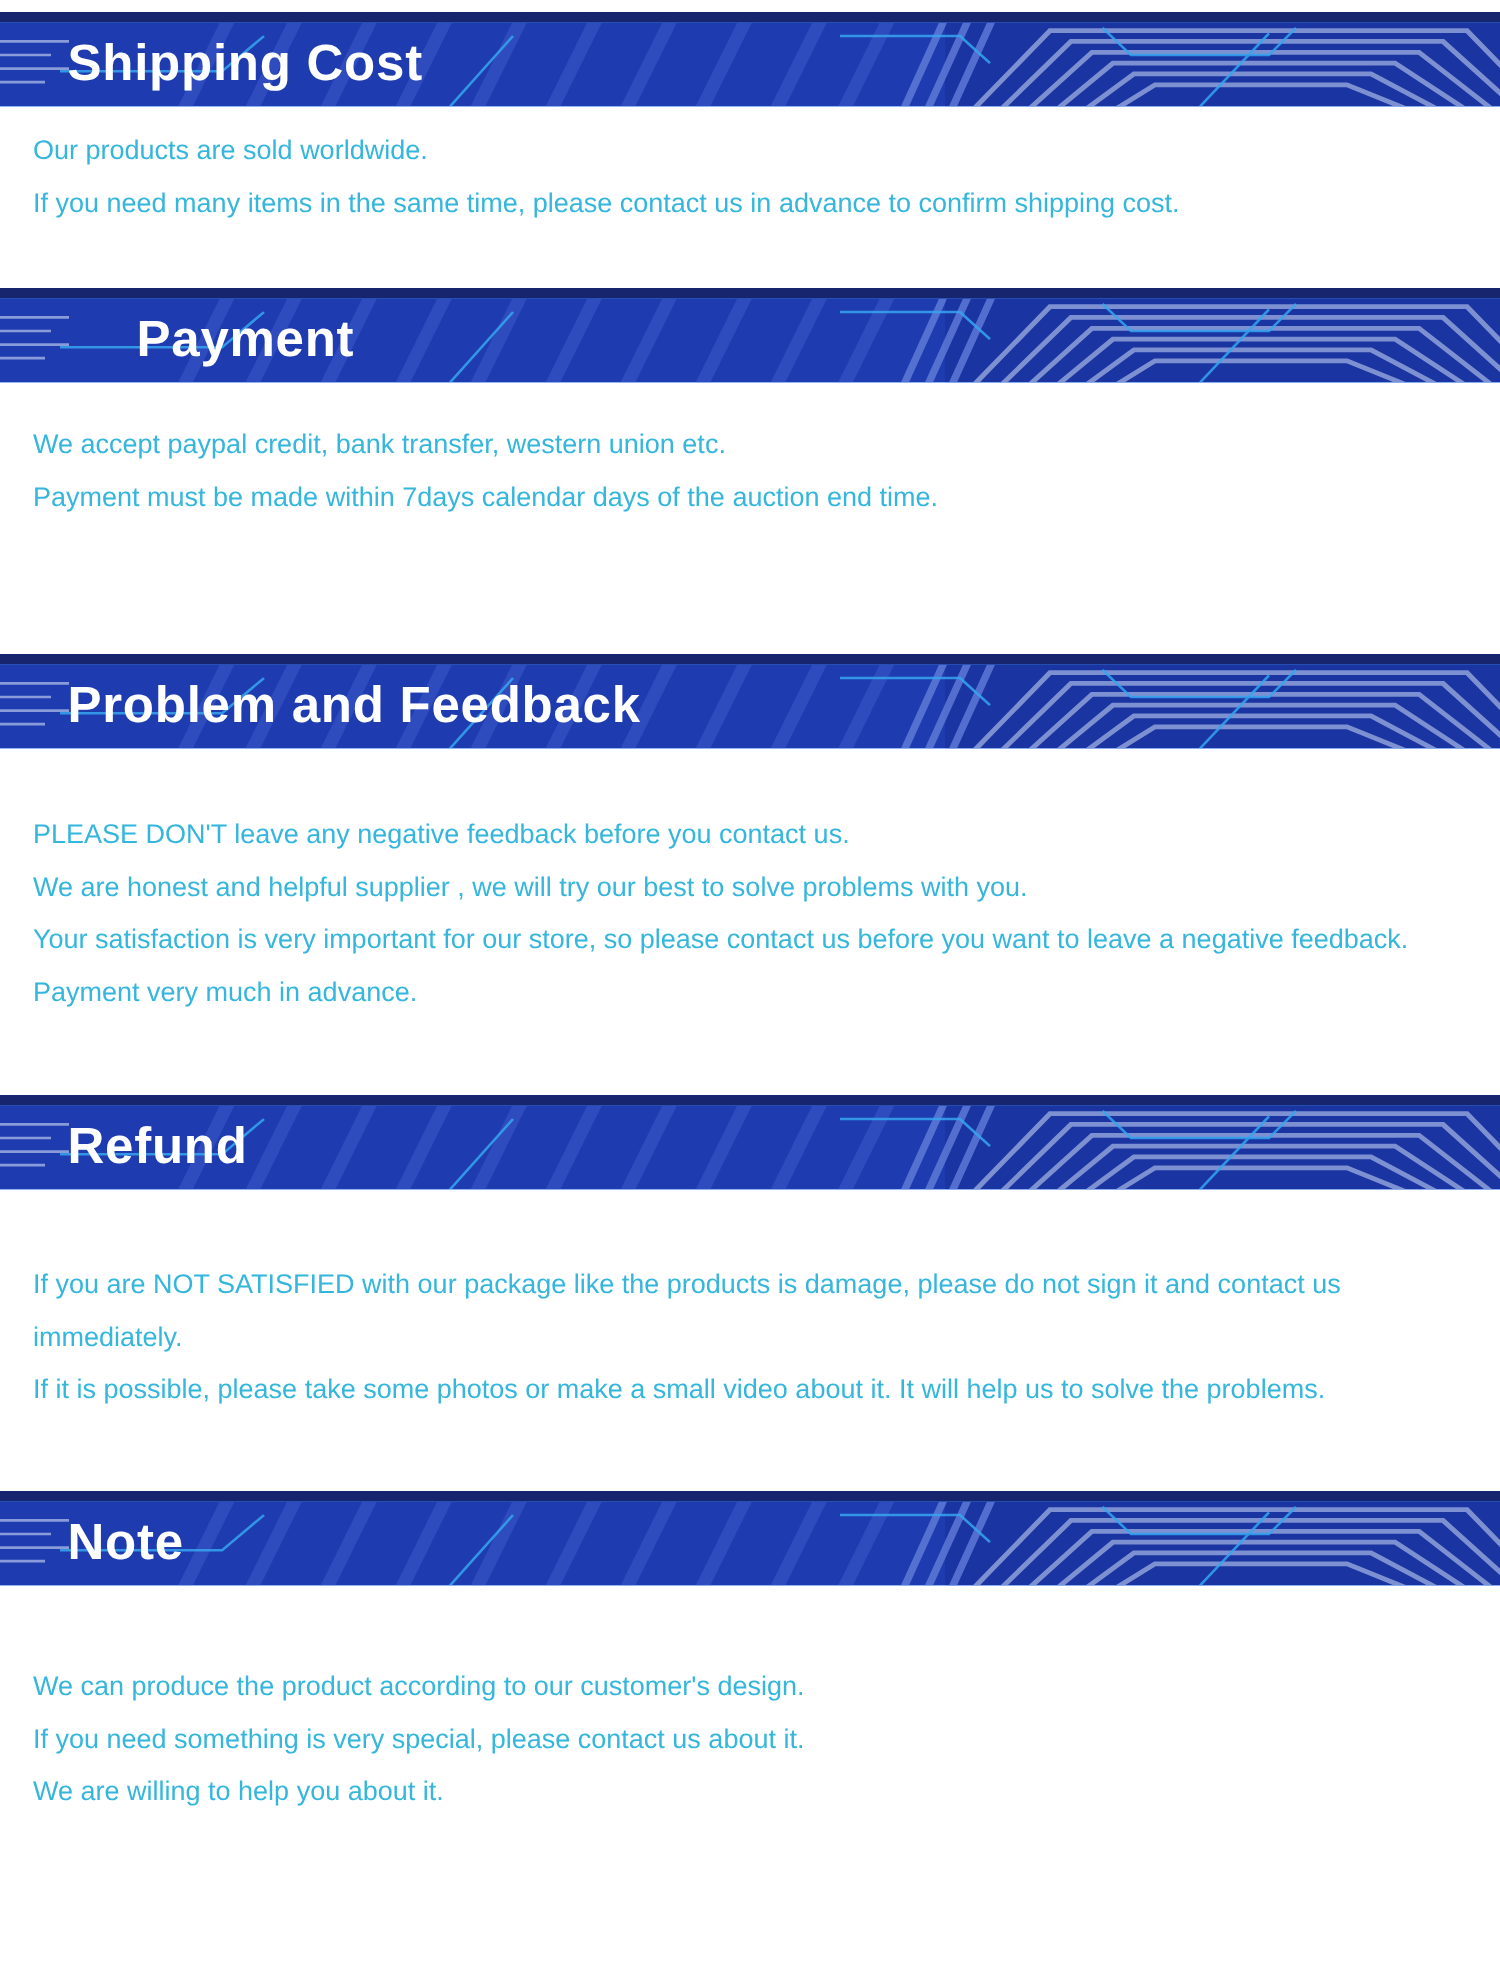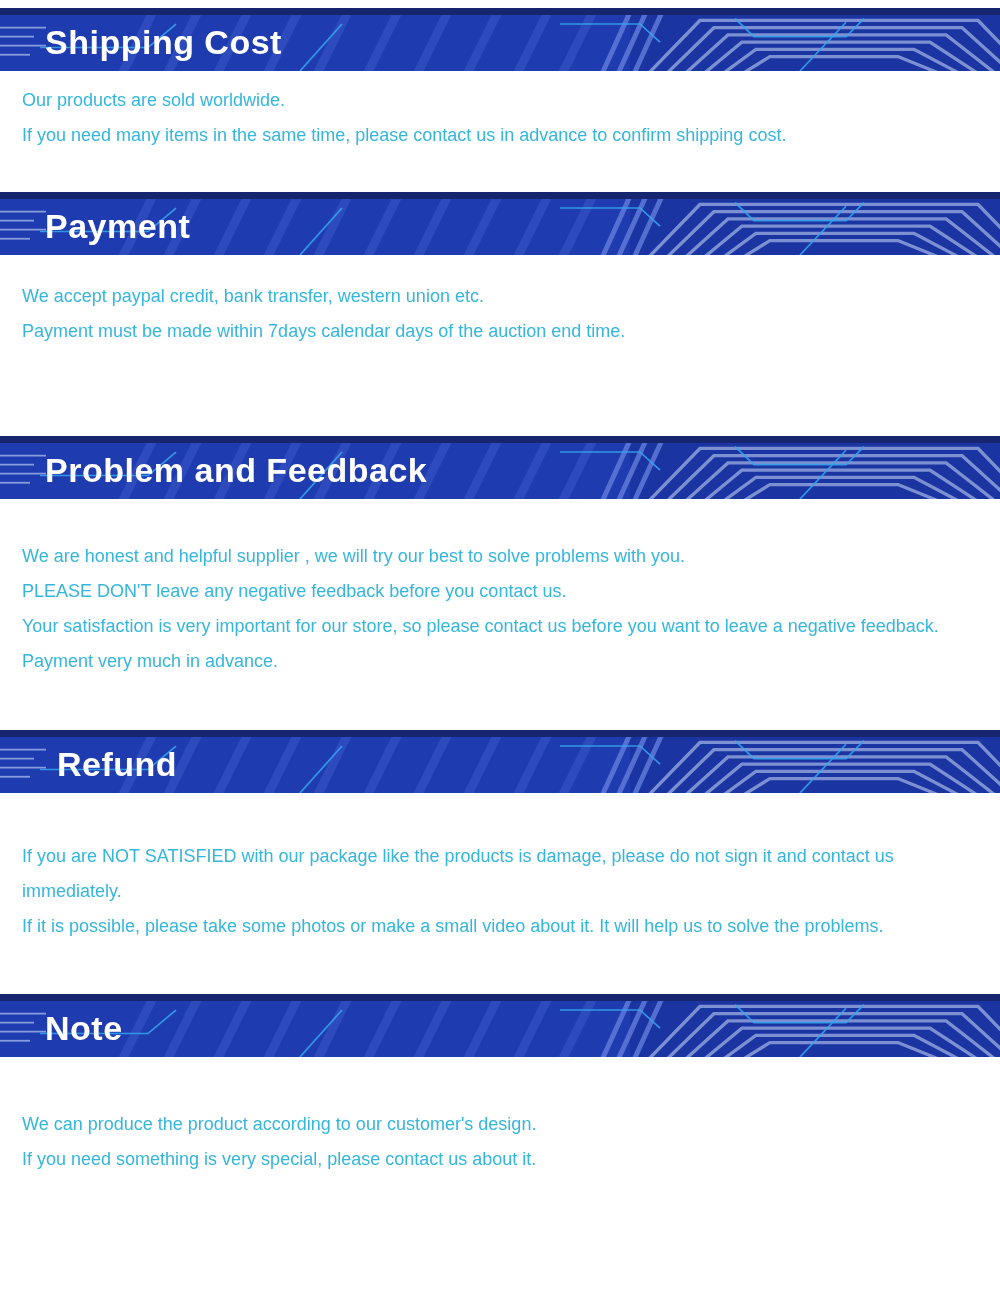--- a/index.html
+++ b/index.html
@@ -49,27 +49,27 @@
     font-size: 18px;
     line-height: 35px;
     color: #35b6dc;
     font-family: "Liberation Sans", sans-serif;
   }
 
   
   .section.s1 .banner { margin-top: 8px; }
   .section.s1 .body-text { padding-top: 12px; }
 
-  .section.s2 .banner { margin-top: 39px; }
+  .section.s2 .banner { margin-top: 39px; padding-left: 46px; }
   .section.s2 .body-text { padding-top: 24px; }
 
   .section.s3 .banner { margin-top: 87px; }
   .section.s3 .body-text { padding-top: 40px; }
 
-  .section.s4 .banner { margin-top: 51px; padding-left: 12px; }
+  .section.s4 .banner { margin-top: 51px; }
   .section.s4 .body-text { padding-top: 46px; }
 
   .section.s5 .banner { margin-top: 50px; }
   .section.s5 .body-text { padding-top: 50px; }
 
   .defs-holder { position: absolute; width: 0; height: 0; overflow: hidden; }
 </style>
 </head>
 <body>
 
@@ -152,22 +152,22 @@
 </div>
 
 <div class="section s3">
   <div class="banner">
     <svg class="pattern-svg" viewBox="0 0 1000 62" preserveAspectRatio="none">
         <use href="#bpat"></use>
       </svg>
     <h2 class="title">Problem and Feedback</h2>
   </div>
   <div class="body-text">
+    <p>PLEASE DON'T leave any negative feedback before you contact us.</p>
     <p>We are honest and helpful supplier , we will try our best to solve problems with you.</p>
-    <p>PLEASE DON'T leave any negative feedback before you contact us.</p>
     <p>Your satisfaction is very important for our store, so please contact us before you want to leave a negative feedback.</p>
     <p>Payment very much in advance.</p>
   </div>
 </div>
 
 <div class="section s4">
   <div class="banner">
     <svg class="pattern-svg" viewBox="0 0 1000 62" preserveAspectRatio="none">
         <use href="#bpat"></use>
       </svg>
@@ -182,14 +182,15 @@
 <div class="section s5">
   <div class="banner">
     <svg class="pattern-svg" viewBox="0 0 1000 62" preserveAspectRatio="none">
         <use href="#bpat"></use>
       </svg>
     <h2 class="title">Note</h2>
   </div>
   <div class="body-text">
     <p>We can produce the product according to our customer's design.</p>
     <p>If you need something is very special, please contact us about it.</p>
+    <p>We are willing to help you about it.</p>
   </div>
 </div>
 
 </body></html>

